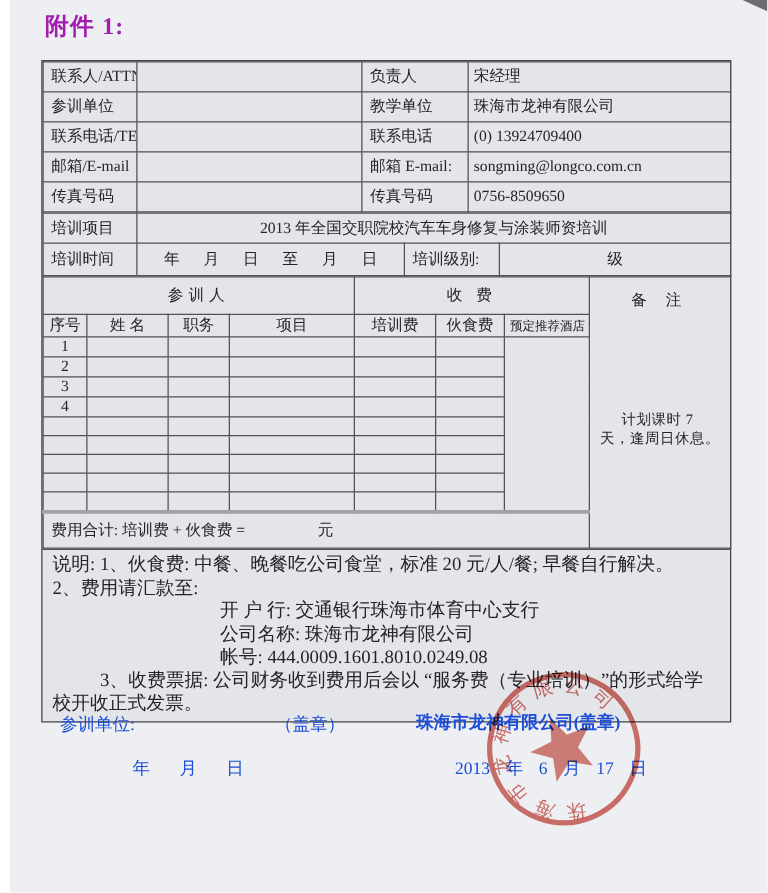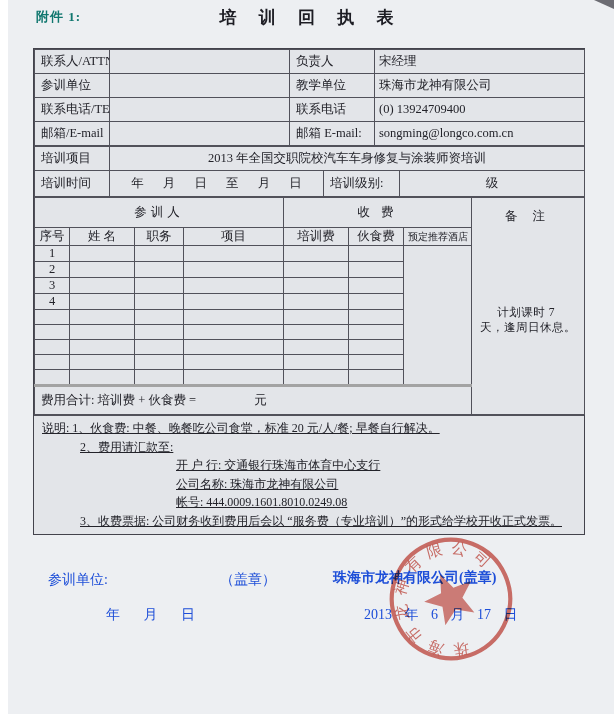--- a/index.html
+++ b/index.html
@@ -2,22 +2,22 @@
 <html><head>
 <meta charset="utf-8">
 <style>
   html,body{margin:0;padding:0;}
   body{width:614px;height:714px;background:#ffffff;position:relative;
        font-family:"Liberation Serif", serif;}
   .paper{position:absolute;left:8px;top:0;width:606px;height:714px;
          background:#edeff2;overflow:hidden;}
   .corner-mark{position:absolute;right:0;top:0;width:0;height:0;
          border-left:20px solid transparent;border-top:9px solid #4b4b52;opacity:.8;}
-  .attachment{position:absolute;left:28px;top:8px;font-size:13px;font-weight:bold;
-         color:#0f766e;letter-spacing:1px;}
+  .attachment{position:absolute;left:28px;top:8px;font-size:19px;font-weight:bold;
+         color:#a21caf;letter-spacing:1px;}
   .main-title{position:absolute;left:0;right:0;top:6px;text-align:center;
          font-size:17px;font-weight:bold;color:#1d1d24;letter-spacing:9px;}
   .formbox{position:absolute;left:25px;top:48px;width:550px;background:#e3e5e9;
          border:1px solid #43434c;}
   table{border-collapse:collapse;table-layout:fixed;width:550px;}
   td{border:1px solid #51515a;font-size:12.5px;color:#23232a;padding:0 4px;
      overflow:hidden;white-space:nowrap;}
   .info td{height:23px;}
   .lab{padding-left:6px;}
   .proj-val{text-align:center;}
@@ -28,38 +28,37 @@
   .subsmall{font-size:10px;letter-spacing:0;}
   .rows td{height:14px;}
   .seq{text-align:center;}
   .remark-cell{vertical-align:top;text-align:center;}
   .remark-label{margin-top:10px;letter-spacing:6px;}
   .remark-note{margin-top:80px;font-size:11.5px;text-align:left;
          white-space:normal;line-height:15px;padding:0 4px;text-indent:1.5em;
          letter-spacing:.5px;}
   .total td{height:27px;border-top:3px solid #a3a3a3;}
   .total-unit{margin-left:55px;}
-  .notes{border-top:1px solid #51515a;padding:3px 8px 4px 8px;font-size:12px;
-         color:#23232a;line-height:18.5px;text-decoration:underline;}
-  .n-ind1{margin-left:38px;}
+  .notes{border-top:1px solid #51515a;padding:3px 8px 4px 8px;font-size:15px;
+         color:#23232a;line-height:18.5px;}
+  .n-ind1{}
   .n-ind2{margin-left:134px;}
   .n-wrap{text-indent:38px;}
   .footer-line{position:absolute;font-size:14px;color:#1d4ed8;}
   .f-company{font-weight:bold;}
   .stamp{position:absolute;left:360px;top:516px;width:166px;height:166px;
          transform:rotate(-24deg);opacity:.85;mix-blend-mode:multiply;}
 </style>
 </head>
 <body>
 
 <div class="paper">
   <div class="corner-mark"></div>
 
   <div class="attachment">附件 1:</div>
-  <div class="main-title">培 训 回 执 表</div>
 
   <div class="formbox">
 
     <table class="info">
       <colgroup>
           <col style="width:75px">
           <col style="width:180px">
           <col style="width:85px">
           <col style="width:210px">
         </colgroup>
@@ -80,20 +79,26 @@
         <td class="lab">联系电话/TEL</td>
         <td></td>
         <td class="lab">联系电话</td>
         <td>(0) 13924709400</td>
       </tr>
       <tr>
         <td class="lab">邮箱/E-mail</td>
         <td></td>
         <td class="lab">邮箱 E-mail:</td>
         <td>songming@longco.com.cn</td>
+      </tr>
+      <tr>
+        <td class="lab">传真号码</td>
+        <td></td>
+        <td class="lab">传真号码</td>
+        <td>0756-8509650</td>
       </tr>
     </tbody>
       </table>
 
     <table>
       <colgroup>
           <col style="width:75px">
           <col style="width:214px">
           <col style="width:76px">
           <col style="width:185px">

